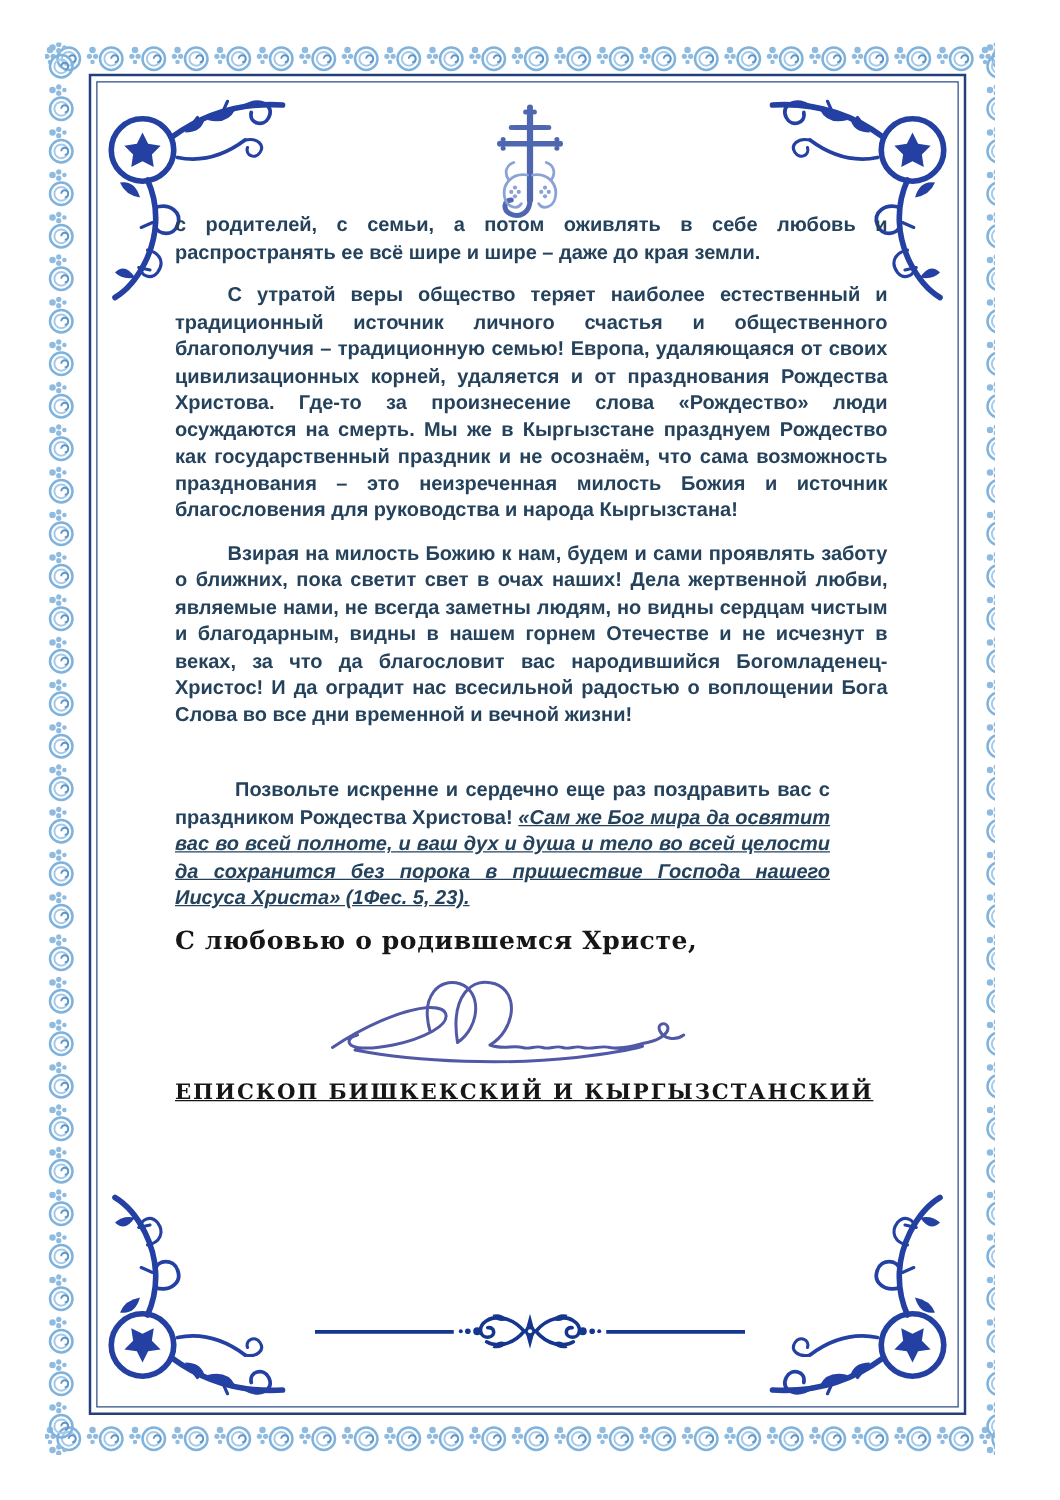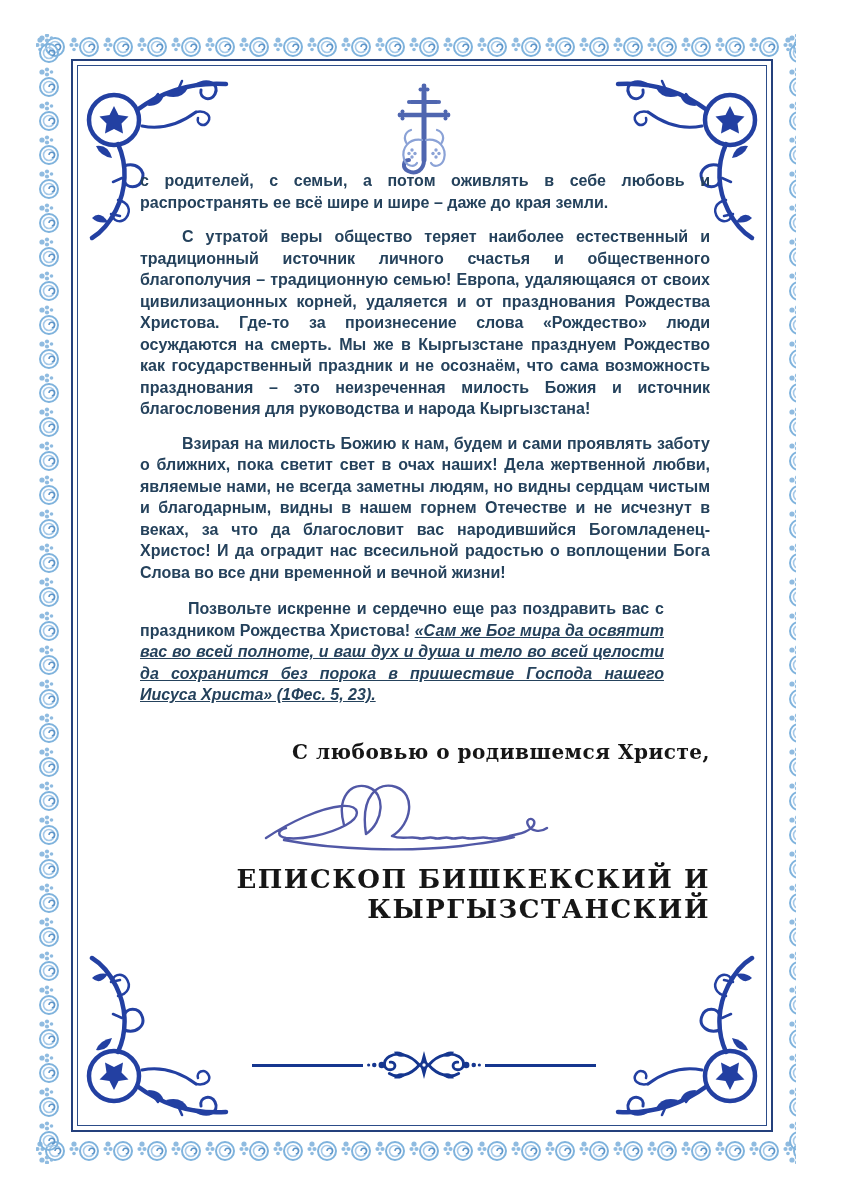--- a/index.html
+++ b/index.html
@@ -35,30 +35,30 @@
   .cross-emblem{position:absolute;left:389px;top:82px;width:70px;height:100px;}
   
   .letter{
     position:absolute;left:140px;top:170px;width:570px;
     color:#25425c;
     font-size:16px;line-height:21.5px;font-weight:bold;
     text-align:justify;
   }
   .letter p{margin:0 0 13px 0;text-indent:42px;}
   .letter p.p-first{text-indent:0;}
-  .letter p.p-closing{margin-top:15px;margin-right:46px;text-indent:48px;}
+  .letter p.p-closing{margin-top:39px;margin-right:46px;text-indent:48px;}
   .quote{font-style:italic;text-decoration:underline;}
   
   .slavonic{
     font-family:"DejaVu Serif", serif;
     font-weight:bold;color:#161616;
-    text-align:right;position:absolute;left:140px;width:570px;
+    text-align:left;position:absolute;left:140px;width:570px;
   }
   .valediction{top:740px;font-size:20px;letter-spacing:0.5px;}
-  .bishop-title{top:864px;font-size:26px;letter-spacing:1.5px;}
+  .bishop-title{top:864px;font-size:17px;letter-spacing:1.5px;text-decoration:underline;}
   .place-date{top:954px;font-size:19px;line-height:27px;letter-spacing:0.5px;}
   
   .signature{position:absolute;left:256px;top:778px;width:336px;height:86px;}
   
   .divider{
     position:absolute;left:252px;top:1044px;width:344px;height:42px;
     display:flex;align-items:center;
   }
   .divider .line{flex:1;height:3px;background:#15368f;}
   .divider svg{flex:0 0 auto;width:122px;height:42px;}

